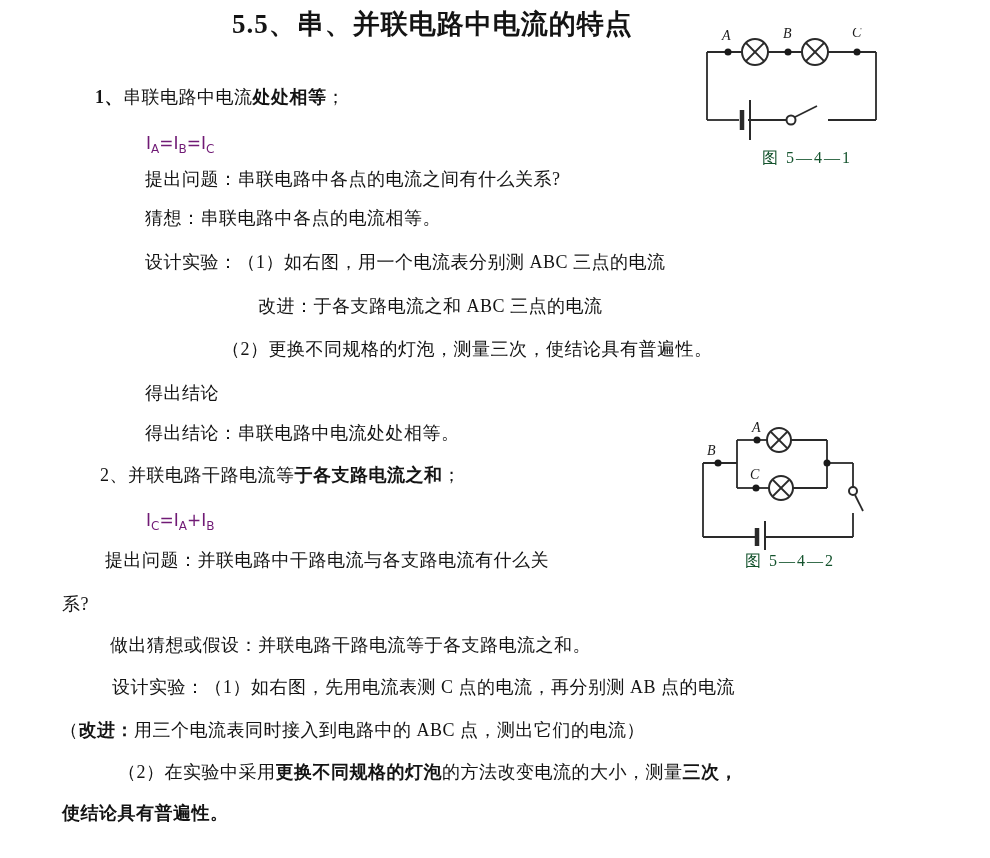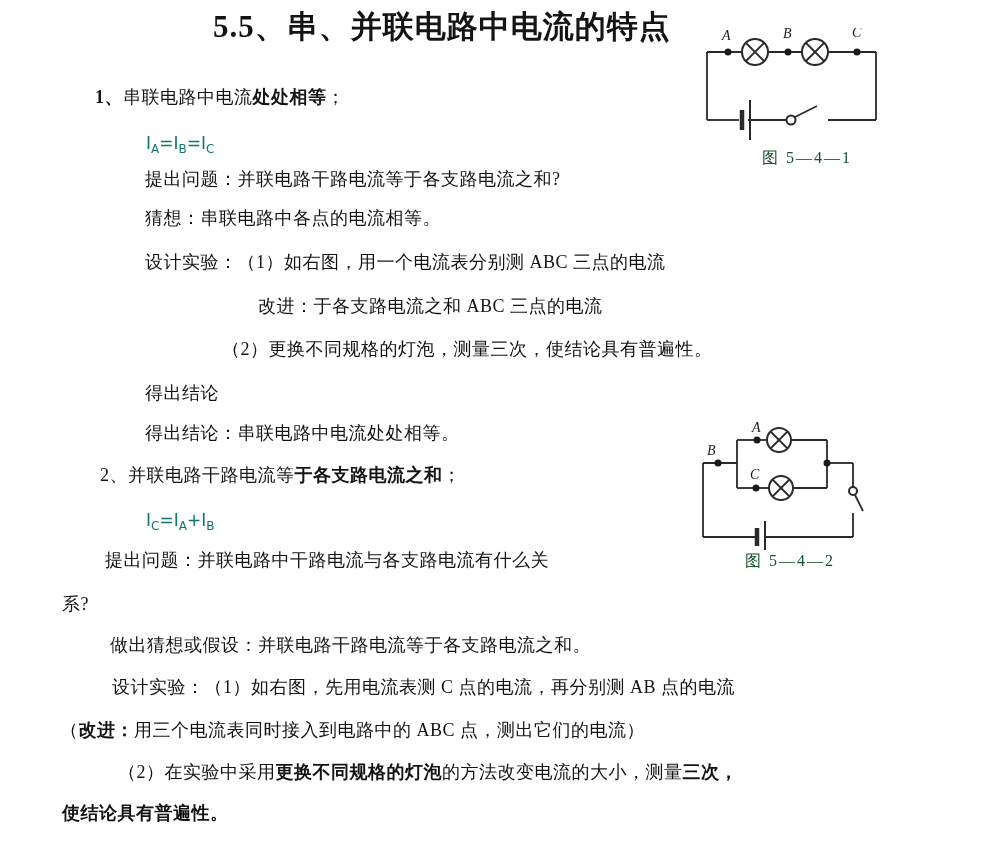--- a/index.html
+++ b/index.html
@@ -2,31 +2,32 @@
 <html><head>
 <meta charset="utf-8">
 <style>
   html,body{margin:0;padding:0;}
   body{
     width:990px;height:858px;position:relative;background:#ffffff;
     font-family:"Liberation Serif","DejaVu Serif",serif;color:#141414;
     overflow:hidden;
   }
   .title{
-    position:absolute;font-size:31px;font-weight:bold;letter-spacing:1px;
+    position:absolute;font-size:27px;font-weight:bold;letter-spacing:1px;
     white-space:nowrap;
+    margin-left:19px;
   }
   .ln{
     position:absolute;font-size:18px;line-height:1.3;white-space:nowrap;
     letter-spacing:0.5px;
   }
   .b{font-weight:bold;}
   .formula{
     font-family:"DejaVu Sans","Liberation Sans",sans-serif;
-    font-size:17px;letter-spacing:0;color:#0f766e;
+    font-size:17px;letter-spacing:0;color:#701a75;
   }
   .formula sub{font-size:12px;line-height:0;}
   .caption{
     position:absolute;font-size:16px;letter-spacing:2px;color:#14532d;
     white-space:nowrap;
   }
   svg{position:absolute;}
   svg line, svg circle.lamp, svg polyline{stroke:#2a2a2a;}
   .wire{stroke:#2a2a2a;stroke-width:1.8;fill:none;}
   .plate-thin{stroke:#2a2a2a;stroke-width:2;}
@@ -45,21 +46,21 @@
 <div class="title" style="left:213px;top:6px">5.5、串、并联电路中电流的特点</div>
 
 <div class="ln" style="left:95px;top:86px">
   <span class="b">1、</span><span>串联电路中电流</span><span class="b">处处相等</span><span>；</span>
 </div>
 
 <div class="ln formula" style="left:146px;top:132px">
   <span>I</span><sub>A</sub><span>=</span><span>I</span><sub>B</sub><span>=</span><span>I</span><sub>C</sub>
 </div>
 
-<div class="ln" style="left:145px;top:168px">提出问题：并联电路干路电流等于各支路电流之和?</div>
+<div class="ln" style="left:145px;top:168px">提出问题：串联电路中各点的电流之间有什么关系?</div>
 <div class="ln" style="left:145px;top:207px">猜想：串联电路中各点的电流相等。</div>
 <div class="ln" style="left:145px;top:251px">设计实验：（1）如右图，用一个电流表分别测 ABC 三点的电流</div>
 <div class="ln" style="left:258px;top:295px">改进：于各支路电流之和 ABC 三点的电流</div>
 <div class="ln" style="left:222px;top:338px">（2）更换不同规格的灯泡，测量三次，使结论具有普遍性。</div>
 <div class="ln" style="left:145px;top:382px">得出结论</div>
 <div class="ln" style="left:145px;top:422px">得出结论：串联电路中电流处处相等。</div>
 
 <div class="ln" style="left:100px;top:464px">
   <span>2、</span><span>并联电路干路电流等</span><span class="b">于各支路电流之和</span><span>；</span>
 </div>

